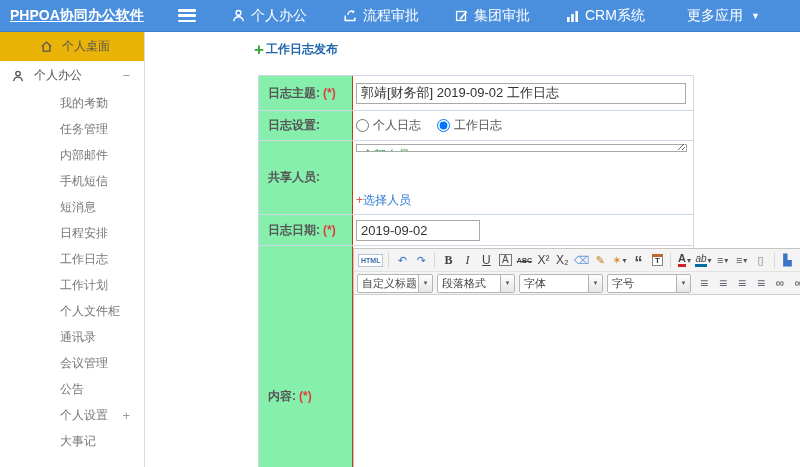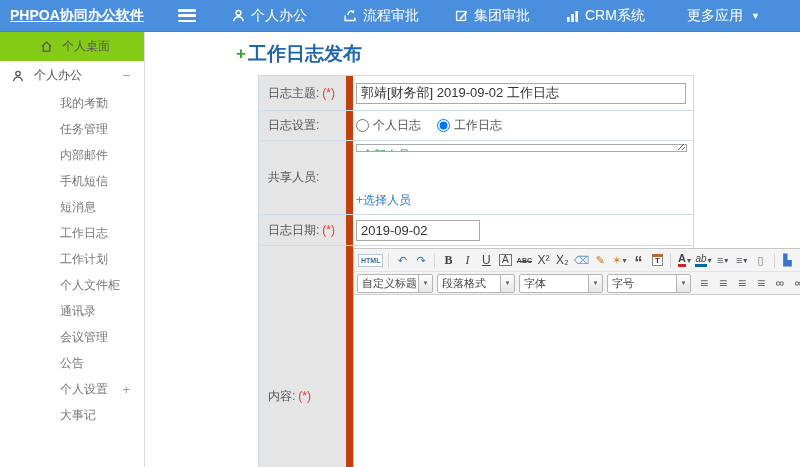--- a/index.html
+++ b/index.html
@@ -23,36 +23,36 @@
   .nav-icon { display:flex; align-items:center; }
   .nav-caret { font-size:9px; margin-left:2px; }
 
   
   .sidebar {
     position:absolute; left:0; top:32px; width:145px; bottom:0;
     background:#fff; border-right:1px solid #ddd; font-size:12px; color:#555;
   }
   .side-item { height:29px; display:flex; align-items:center; padding-left:12px; position:relative; cursor:pointer; color:#555; }
   .side-item.lvl1 { padding-left:38px; height:26px; color:#777; }
-  .side-item.active { background:#84cc16;padding-left:40px; }
+  .side-item.active { background:#eab308;padding-left:40px; }
   .s-icon { width:17px; margin-right:5px; display:flex; align-items:center; }
   .toggle { position:absolute; right:14px; color:#999; font-size:13px; }
 
   
   .main { position:absolute; left:146px; top:32px; right:0; bottom:0; background:#fff; overflow:hidden; }
-  .page-title { position:absolute; left:90px; top:9px; font-size:19px; font-weight:bold; color:#1f66ad; display:flex; align-items:center; gap:2px; }
+  .page-title { position:absolute; left:108px; top:9px; font-size:12px; font-weight:bold; color:#1f66ad; display:flex; align-items:center; gap:2px; }
   .plus { color:#35a435; font-size:17px; font-weight:bold; line-height:14px; }
   .plus::before { content:"+"; }
 
   
   .form-table { position:absolute; left:112px; top:43px; width:436px; border:1px solid #cdd9e4; border-bottom:none; font-size:12px; }
   .frow { display:flex; border-bottom:1px solid #cdd9e4; }
   .frow:last-child { border-bottom:none; }
-  .flabel { width:94px; flex:none; background:#e5e5e5; border-right:7px solid #c2410c;
-            display:flex; align-items:center; gap:3px; padding-left:9px; color:#555; }
+  .flabel { width:94px; flex:none; background:#86efac; border-right:1px solid #c2410c;
+            display:flex; align-items:center; gap:3px; padding-left:9px; color:#555;font-weight:bold; }
   .req { color:#e23b3b; }
   .fvalue { flex:1; position:relative; display:flex; align-items:center; padding:5px 3px; color:#555; }
 
   .r-subject { height:35px; }
   .subject-input { width:330px; height:21px; border:1px solid #a9a9a9; padding:0 4px; font-size:13px; color:#333; font-family:inherit; }
   .r-setting { height:30px; }
   .radio-lbl { display:flex; align-items:center; gap:4px; margin-right:16px; cursor:pointer; color:#555; }
   .radio-lbl input { width:13px; height:13px; margin:0; }
   .r-share { height:74px; }
   .r-share .fvalue { flex-direction:column; align-items:flex-start; justify-content:center; padding-top:3px;gap:24px; }
@@ -210,20 +210,25 @@
       <span>手机短信</span>
       <span class="toggle"></span>
     </div>
 
     <div class="side-item lvl1">
       <span class="s-icon"></span>
       <span>短消息</span>
       <span class="toggle"></span>
     </div>
 
+    <div class="side-item lvl1">
+      <span class="s-icon"></span>
+      <span>日程安排</span>
+      <span class="toggle"></span>
+    </div>
 
     <div class="side-item lvl1">
       <span class="s-icon"></span>
       <span>工作日志</span>
       <span class="toggle"></span>
     </div>
 
     <div class="side-item lvl1">
       <span class="s-icon"></span>
       <span>工作计划</span>

